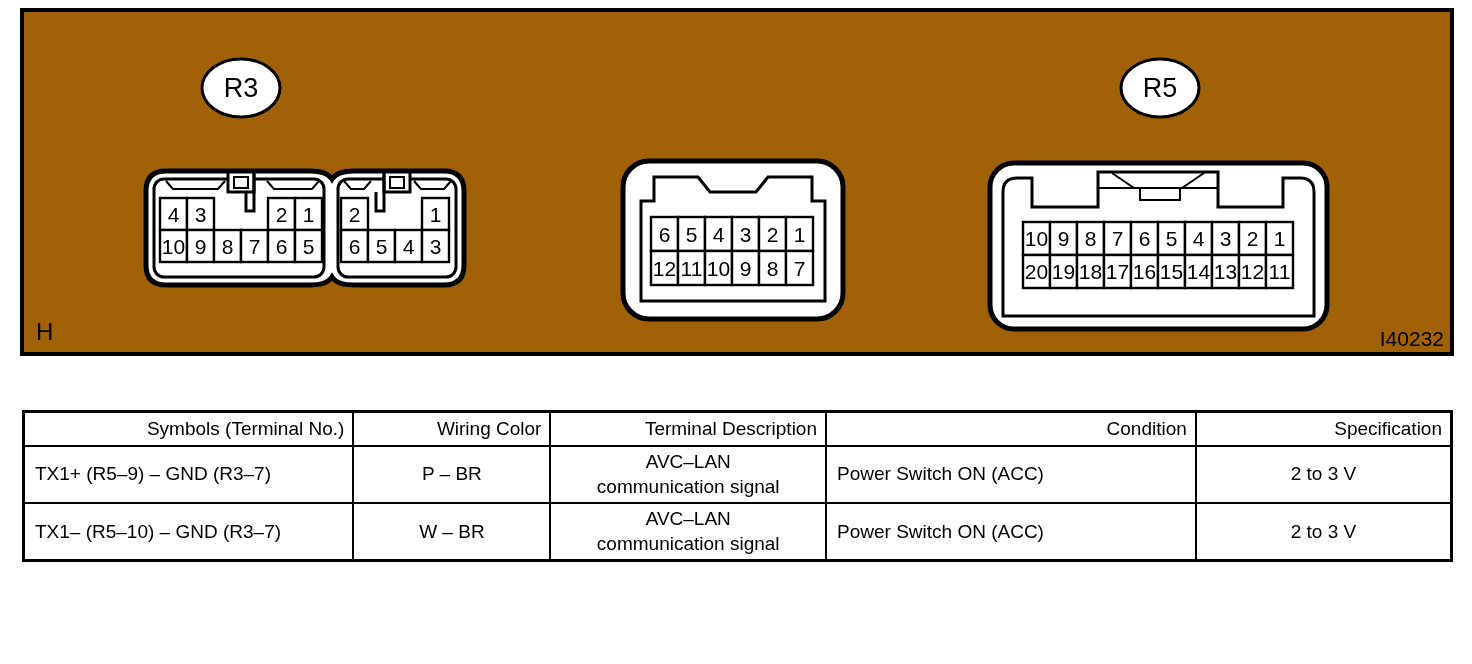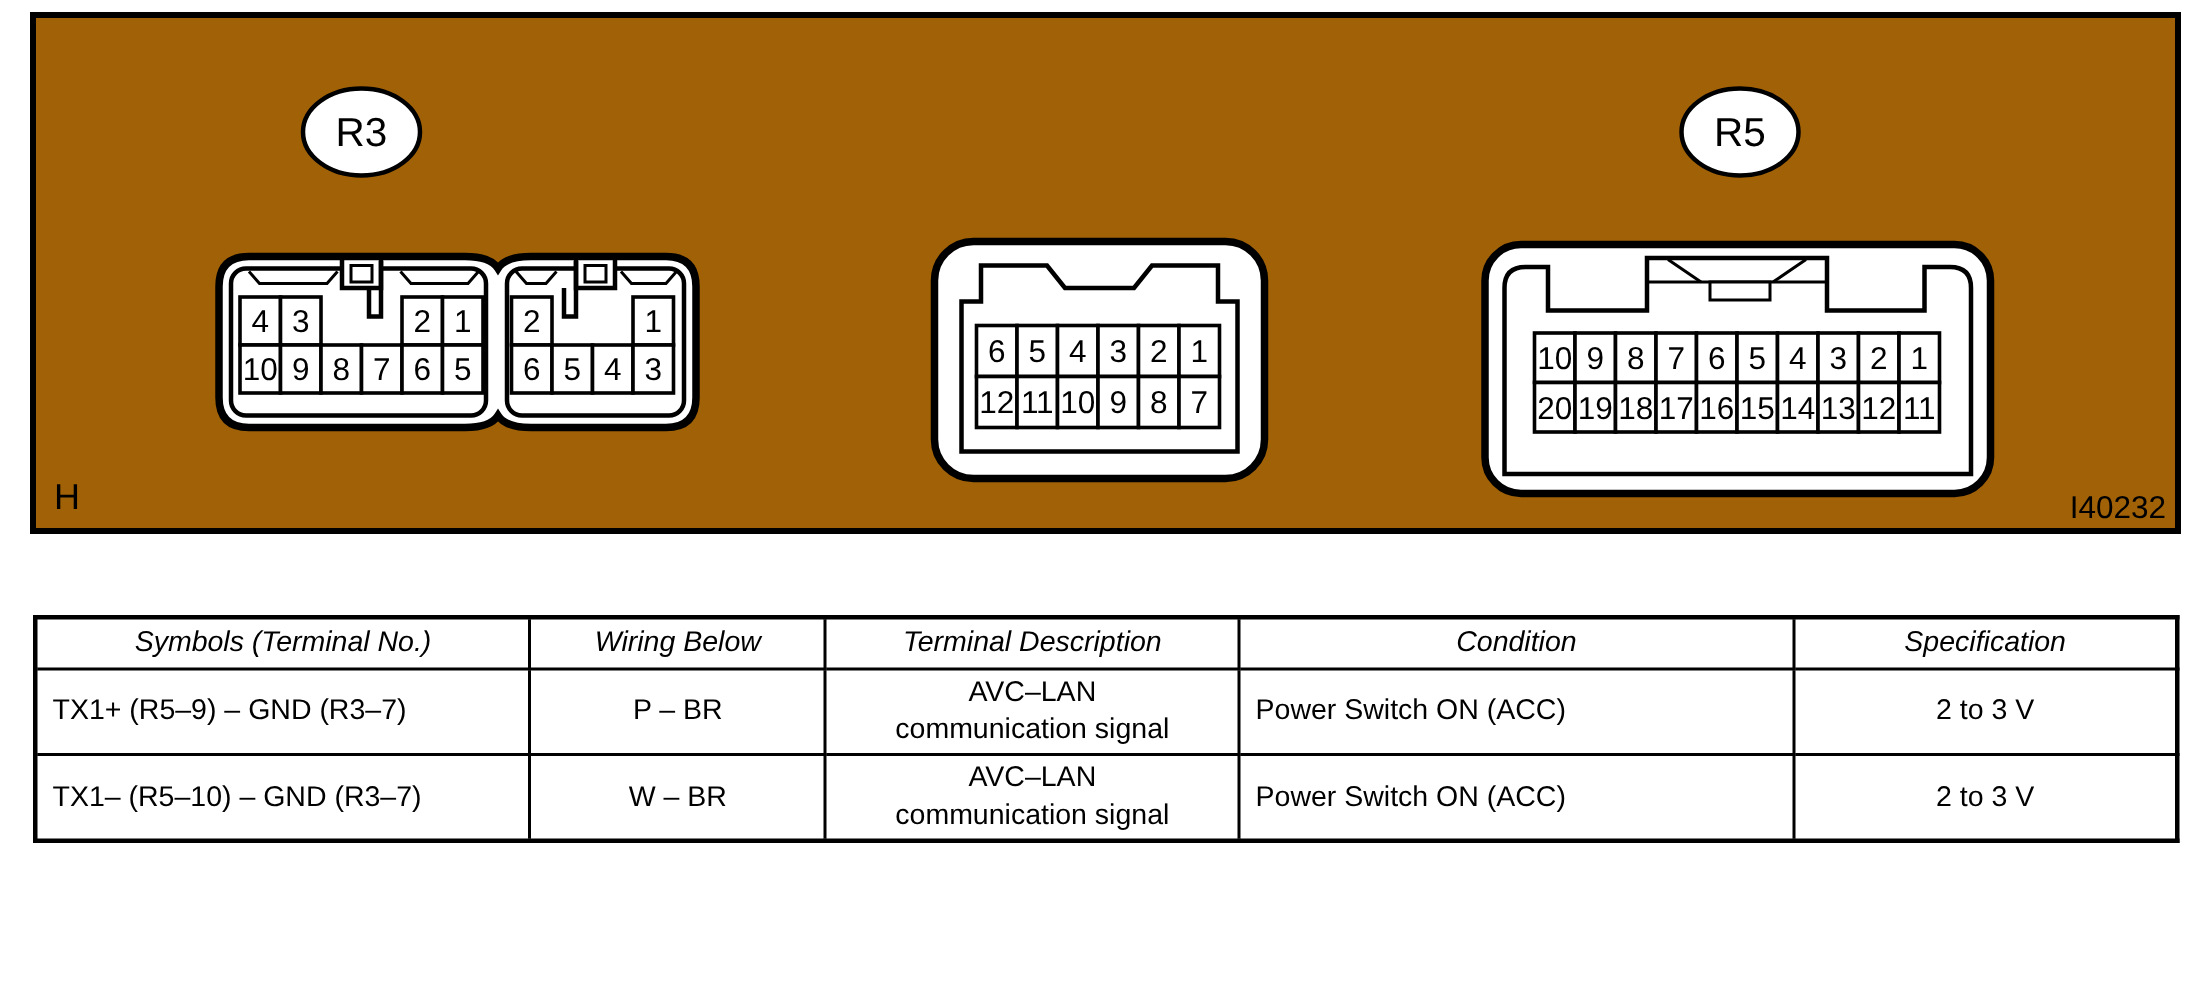--- a/index.html
+++ b/index.html
@@ -15,21 +15,21 @@
   svg text{font-family:"Liberation Sans",sans-serif;fill:#000;}
   .ln{fill:#fff;stroke:#000;}
 
   
   .spec-table{position:absolute;left:22px;top:410px;width:1431px;
               border-collapse:collapse;table-layout:fixed;border:3px solid #000;}
   .spec-table th,.spec-table td{border:2px solid #000;font-size:19px;font-weight:normal;
               padding:2px 8px;vertical-align:middle;line-height:1.35;overflow:hidden;}
   .spec-table thead tr{height:34px;}
   .spec-table tbody tr{height:54px;}
-  .spec-table th{text-align:center;font-style:italic;}
+  .spec-table th{text-align:right;}
   td.c0,td.c3{text-align:left;padding-left:10px;}
   td.c1,td.c2,td.c4{text-align:center;}
 </style>
 </head>
 <body>
 
 <div class="stage">
 
   <div class="figure-panel">
     <svg width="1426" height="340" viewBox="24 12 1426 340">
@@ -192,21 +192,21 @@
     <colgroup>
       <col style="width:23.1%">
         <col style="width:13.8%">
         <col style="width:19.3%">
       <col style="width:25.9%">
         <col style="width:17.9%">
     </colgroup>
     <thead>
       <tr id="header-row">
           <th>Symbols (Terminal No.)</th>
-          <th>Wiring Below</th>
+          <th>Wiring Color</th>
           <th>Terminal Description</th>
           <th>Condition</th>
           <th>Specification</th>
         </tr>
     </thead>
     <tbody id="table-body">
         <tr>
           <td class="c0">TX1+ (R5–9) – GND (R3–7)</td>
           <td class="c1">P – BR</td>
           <td class="c2">AVC–LAN<br>communication signal</td>

